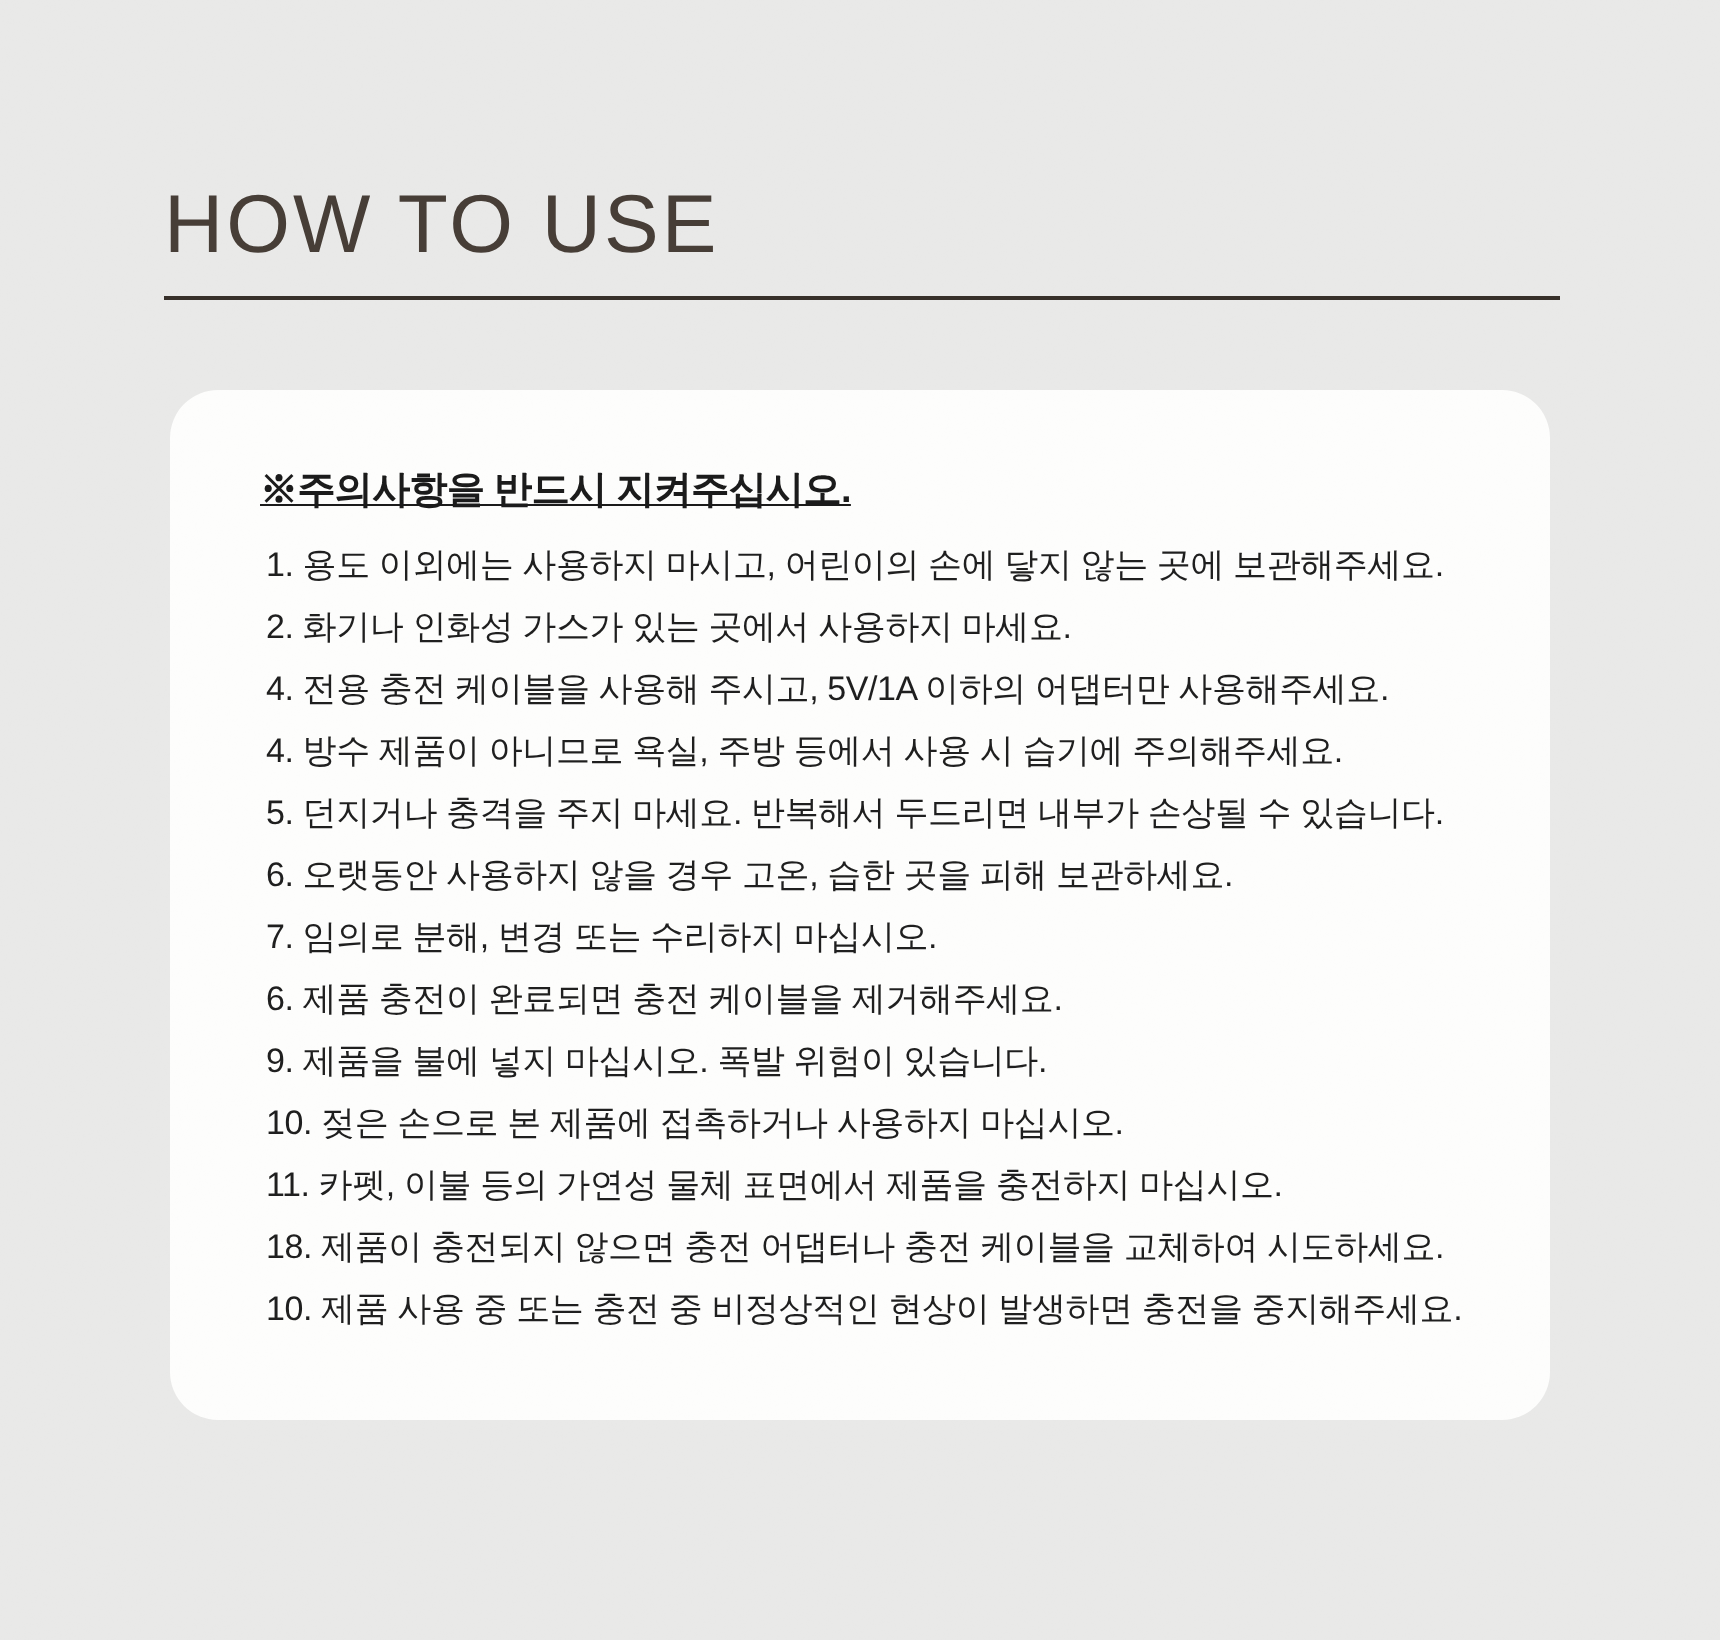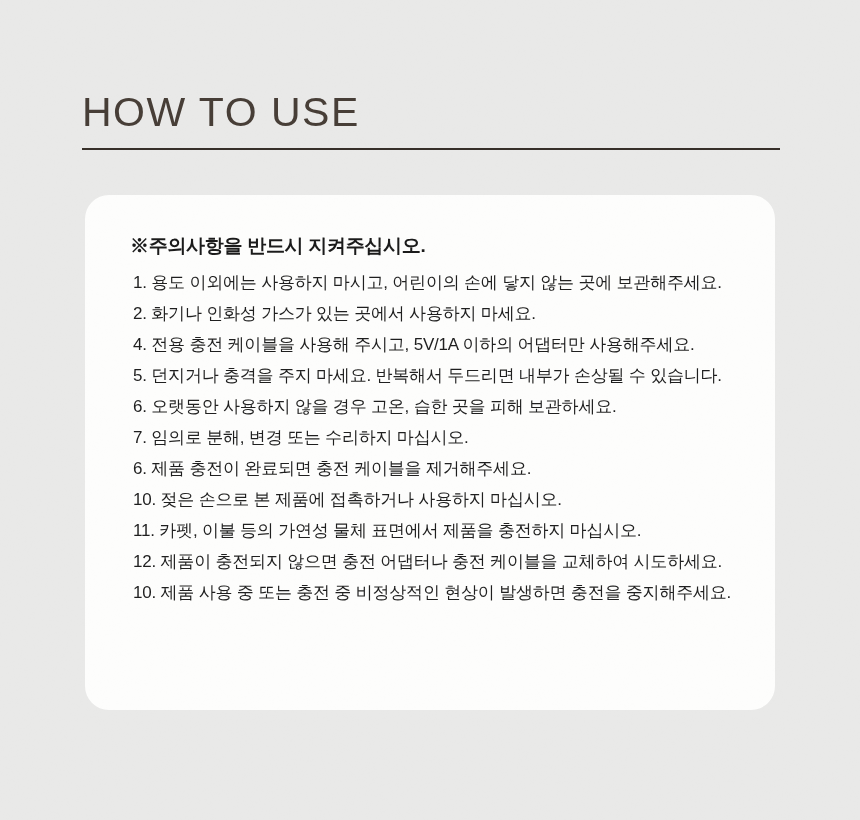--- a/index.html
+++ b/index.html
@@ -57,20 +57,21 @@
     box-sizing: border-box;
     padding: 40px 40px 0 45px;
   }
   .notice-heading {
     font-size: 19px;
     font-weight: 700;
     color: #1b1b1b;
     line-height: 22px;
     margin-bottom: 10px;
     letter-spacing: -0.3px;
+    text-decoration: underline;
   }
   .notice-list {
     margin: 3px;
     padding: 0;
     list-style: none;
   }
   .notice-item {
     font-size: 17px;
     line-height: 31px;
     color: #1f1f1f;
@@ -87,27 +88,29 @@
     <div class="section-title">HOW TO USE</div>
     <div class="title-divider"></div>
   </div>
 
   <div class="notice-card">
     <div class="notice-heading">※주의사항을 반드시 지켜주십시오.</div>
     <ul class="notice-list">
       <li class="notice-item">1. 용도 이외에는 사용하지 마시고, 어린이의 손에 닿지 않는 곳에 보관해주세요.</li>
       <li class="notice-item">2. 화기나 인화성 가스가 있는 곳에서 사용하지 마세요.</li>
       <li class="notice-item">4. 전용 충전 케이블을 사용해 주시고, 5V/1A 이하의 어댑터만 사용해주세요.</li>
+      <li class="notice-item">4. 방수 제품이 아니므로 욕실, 주방 등에서 사용 시 습기에 주의해주세요.</li>
       <li class="notice-item">5. 던지거나 충격을 주지 마세요. 반복해서 두드리면 내부가 손상될 수 있습니다.</li>
       <li class="notice-item">6. 오랫동안 사용하지 않을 경우 고온, 습한 곳을 피해 보관하세요.</li>
       <li class="notice-item">7. 임의로 분해, 변경 또는 수리하지 마십시오.</li>
       <li class="notice-item">6. 제품 충전이 완료되면 충전 케이블을 제거해주세요.</li>
+      <li class="notice-item">9. 제품을 불에 넣지 마십시오. 폭발 위험이 있습니다.</li>
       <li class="notice-item">10. 젖은 손으로 본 제품에 접촉하거나 사용하지 마십시오.</li>
       <li class="notice-item">11. 카펫, 이불 등의 가연성 물체 표면에서 제품을 충전하지 마십시오.</li>
-      <li class="notice-item">12. 제품이 충전되지 않으면 충전 어댑터나 충전 케이블을 교체하여 시도하세요.</li>
+      <li class="notice-item">18. 제품이 충전되지 않으면 충전 어댑터나 충전 케이블을 교체하여 시도하세요.</li>
       <li class="notice-item">10. 제품 사용 중 또는 충전 중 비정상적인 현상이 발생하면 충전을 중지해주세요.</li>
     </ul>
   </div>
 
   <svg class="noise-overlay" xmlns="http://www.w3.org/2000/svg" width="860" height="820">
     <filter id="grain">
       <feTurbulence type="fractalNoise" baseFrequency="0.9" numOctaves="2" stitchTiles="stitch" result="n"></feTurbulence>
       <feColorMatrix in="n" type="matrix" values="0 0 0 0 0.92  0 0 0 0 0.92  0 0 0 0 0.92  0 0 0 0.06 0"></feColorMatrix>
     </filter>
     <rect width="860" height="820" filter="url(#grain)"></rect>

